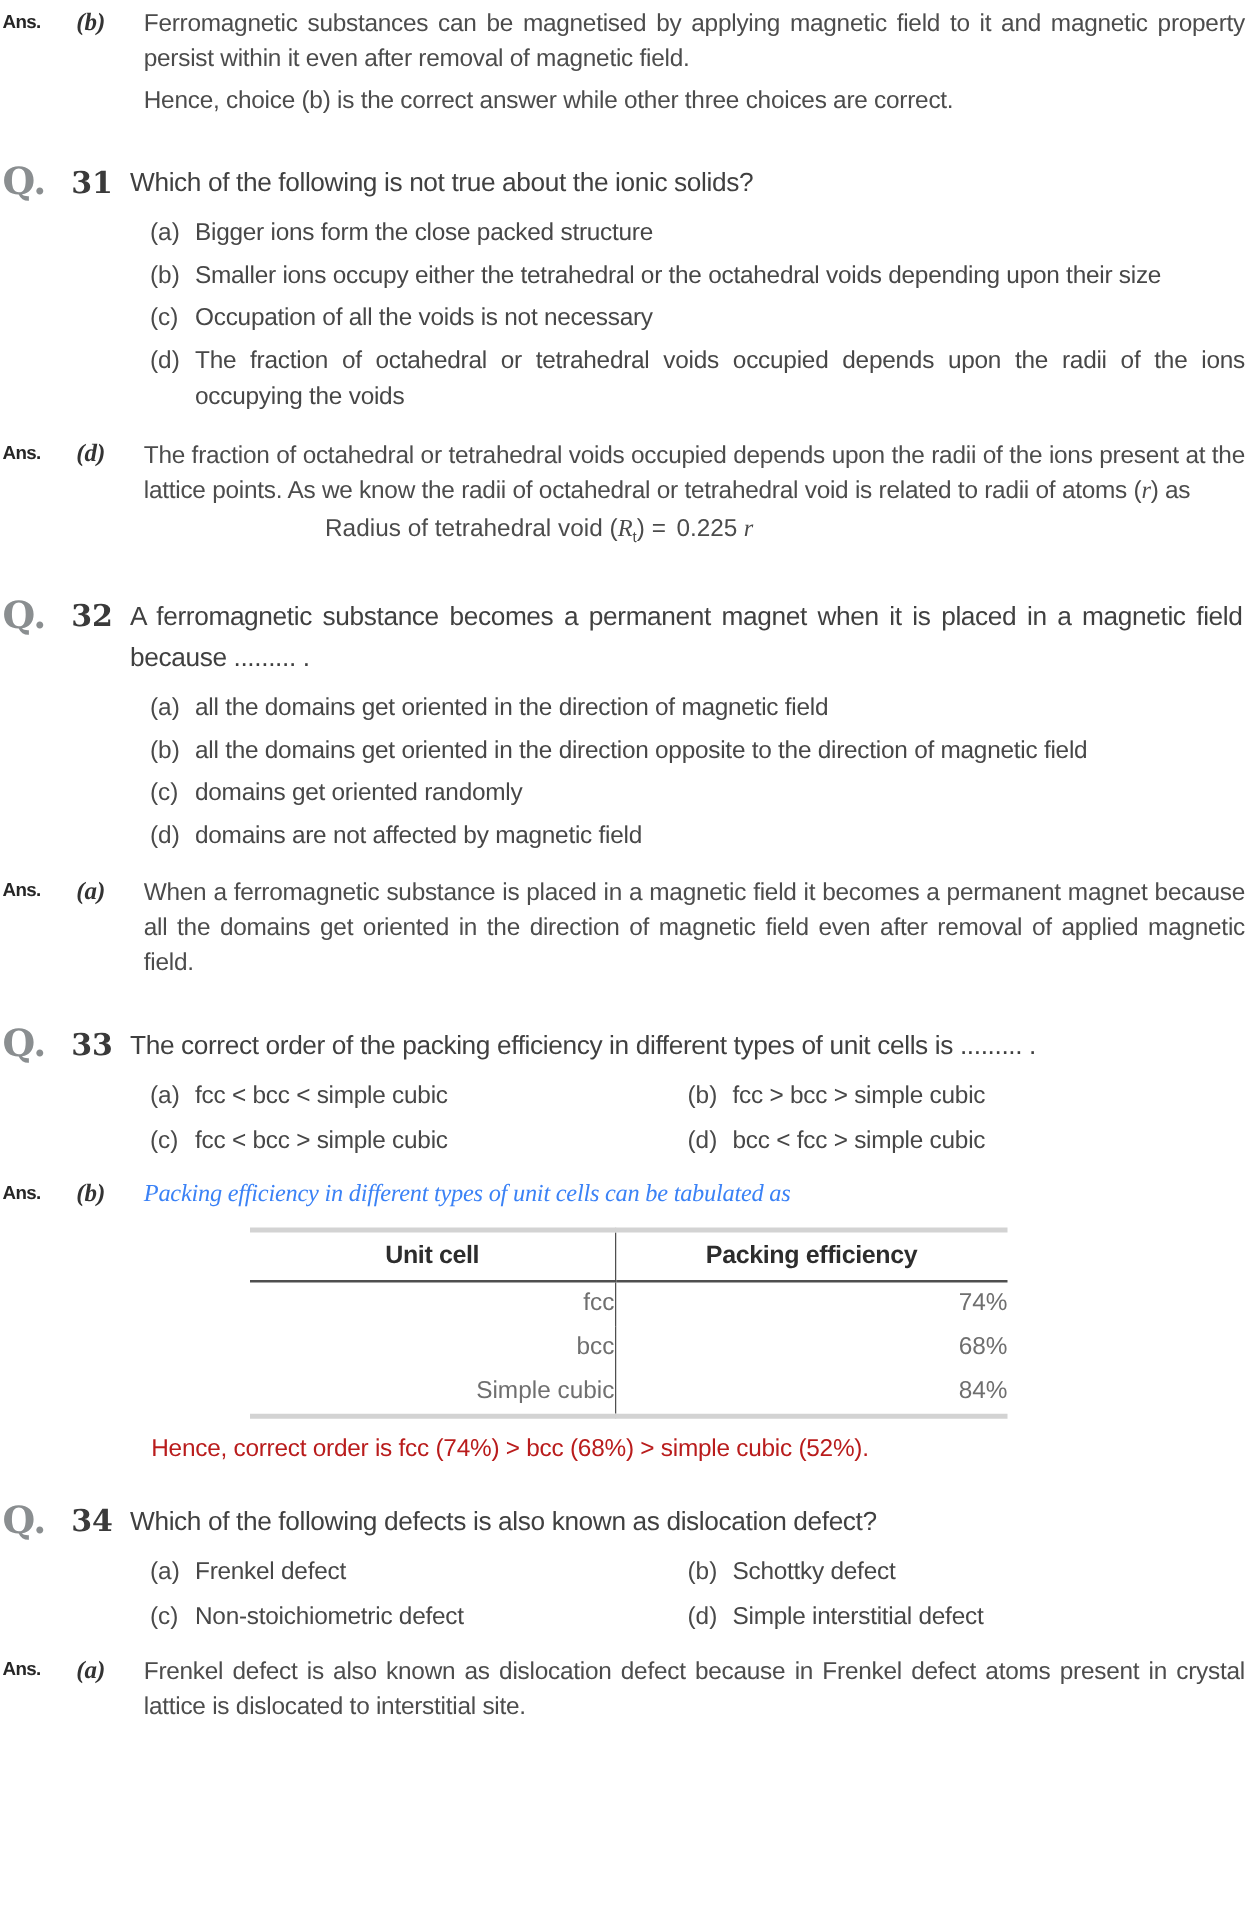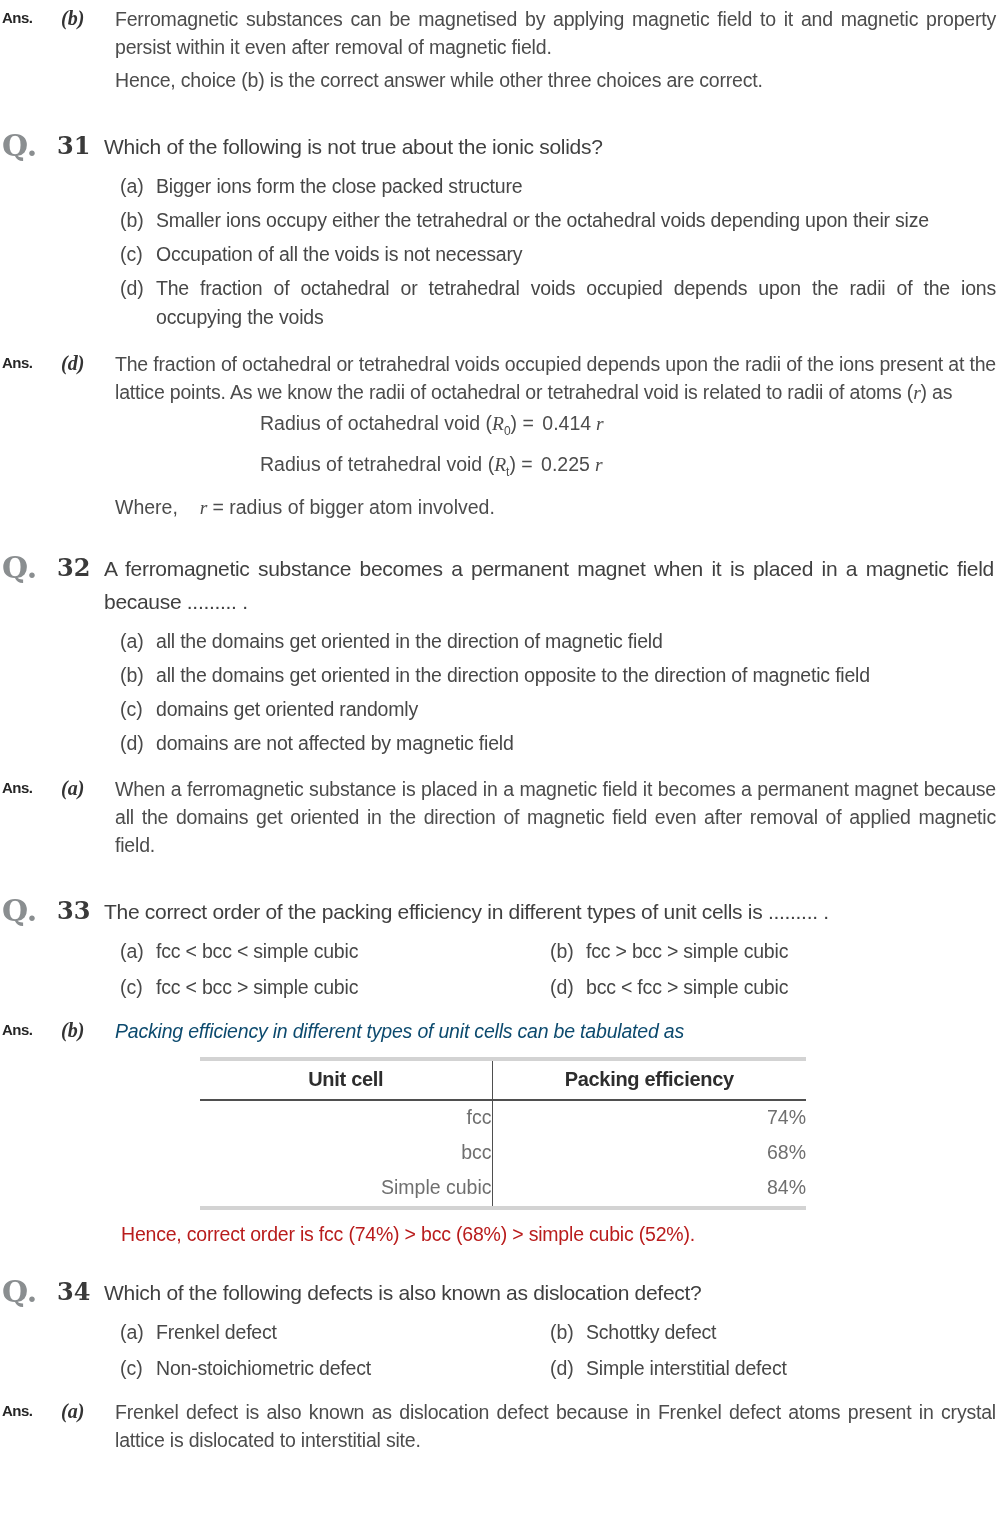--- a/index.html
+++ b/index.html
@@ -66,21 +66,21 @@
   .formula-line { margin-left:145px; font-size:19.5px; line-height:33px; color:#4c4c4c; }
   .math { font-family:"Liberation Serif", serif; font-style:italic; }
   .formula-line sub { font-size:12px; }
   .f-tail { margin-left:5px; }
   .f-val { margin-left:3px; }
   .where-line { margin-top:4px; font-size:19.5px; line-height:28px; color:#4c4c4c; }
   .where-sym { margin-left:22px; }
   .where-rest { margin-left:5px; }
 
   
-  .intro-italic { font-style:italic; color:#0c4a6e; }
+  .intro-italic { font-style:italic; color:#3b82f6;font-family:Liberation Serif, serif; }
   table.ptable {
     margin:12px 0 0 85px; width:606px;
     border-collapse:collapse;
     border-top:4px solid #d3d3d3;
     border-bottom:4px solid #d3d3d3;
   }
   .ptable th {
     font-size:20px; font-weight:bold; color:#2d2d2d;
     padding:7px 0 8px; text-align:center; letter-spacing:-0.3px;
     border-bottom:2px solid #4f4f4f;
@@ -140,23 +140,21 @@
       <div class="opt-text">The fraction of octahedral or tetrahedral voids occupied depends upon the radii of the ions occupying the voids</div>
     </div>
   </div>
 </div>
 
 <div class="ans-block mt-a1">
   <div class="ans-label">Ans.</div>
   <div class="ans-letter">(d)</div>
   <div class="ans-body">
     <div class="ans-para"><span>The fraction of octahedral or tetrahedral voids occupied depends upon the radii of the ions present at the lattice points. As we know the radii of octahedral or tetrahedral void is related to radii of atoms (</span><span class="math">r</span><span>) as</span></div>
-    <div class="formula-line"><span>Radius of octahedral void (</span><span class="math">R</span><sub>0</sub><span>) = </span><span class="f-val">0.414</span><span class="math f-tail">r</span></div>
     <div class="formula-line"><span>Radius of tetrahedral void (</span><span class="math">R</span><sub>t</sub><span>) = </span><span class="f-val">0.225</span><span class="math f-tail">r</span></div>
-    <div class="where-line"><span>Where,</span><span class="math where-sym">r</span><span class="where-rest">= radius of bigger atom involved.</span></div>
   </div>
 </div>
 
 <div class="q-block mt-q2">
   <div class="q-head">
     <div class="q-marker">Q.</div>
     <div class="q-number">32</div>
     <div class="q-title">A ferromagnetic substance becomes a permanent magnet when it is placed in a magnetic field because ......... .</div>
   </div>
   <div class="options">

